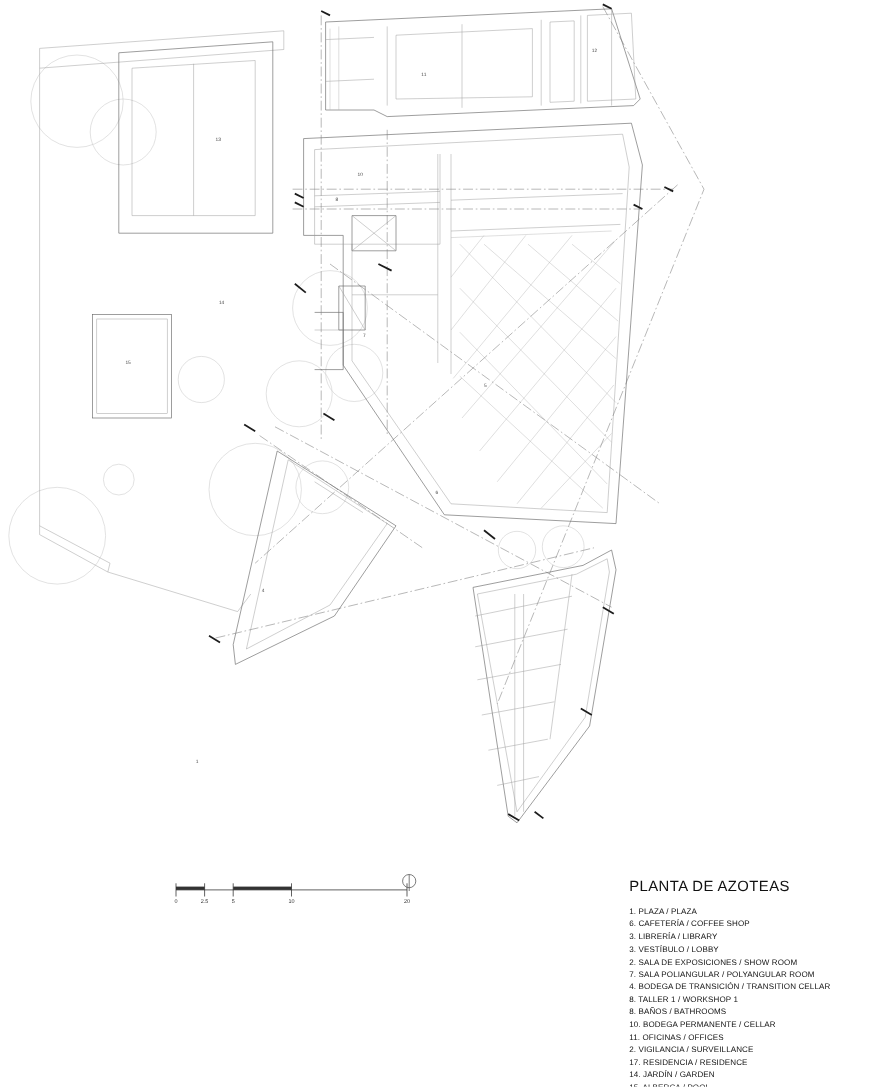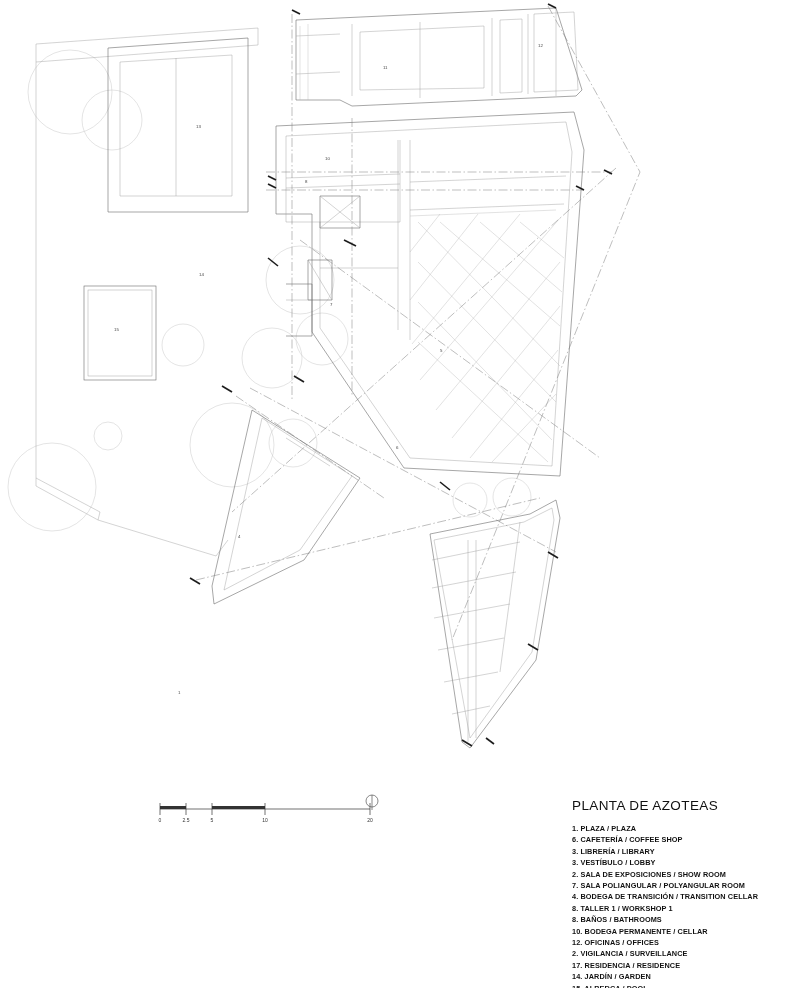--- a/index.html
+++ b/index.html
@@ -48,21 +48,20 @@
     list-style: none;
     margin: 0;
     padding: 0;
   }
   .legend-list li {
     font-size: 7.3px;
     line-height: 11.4px;
     color: #111111;
     white-space: nowrap;
     letter-spacing: 0.1px;
-    font-weight: bold;
   }
   .scale-bar {
     position: absolute;
     left: 155px;
     top: 795px;
     width: 230px;
     height: 40px;
   }
   .scale-labels {
     position: absolute;
@@ -297,21 +296,21 @@
       <li>1. PLAZA / PLAZA</li>
       <li>6. CAFETERÍA / COFFEE SHOP</li>
       <li>3. LIBRERÍA / LIBRARY</li>
       <li>3. VESTÍBULO / LOBBY</li>
       <li>2. SALA DE EXPOSICIONES / SHOW ROOM</li>
       <li>7. SALA POLIANGULAR / POLYANGULAR ROOM</li>
       <li>4. BODEGA DE TRANSICIÓN /  TRANSITION CELLAR</li>
       <li>8. TALLER 1 / WORKSHOP 1</li>
       <li>8. BAÑOS / BATHROOMS</li>
       <li>10. BODEGA PERMANENTE / CELLAR</li>
-      <li>12. OFICINAS / OFFICES</li>
+      <li>11. OFICINAS / OFFICES</li>
       <li>2. VIGILANCIA / SURVEILLANCE</li>
       <li>17. RESIDENCIA / RESIDENCE</li>
       <li>14. JARDÍN / GARDEN</li>
       <li>15. ALBERCA / POOL</li>
     </ul>
   </div>
 
 </div>
 
 </body></html>

